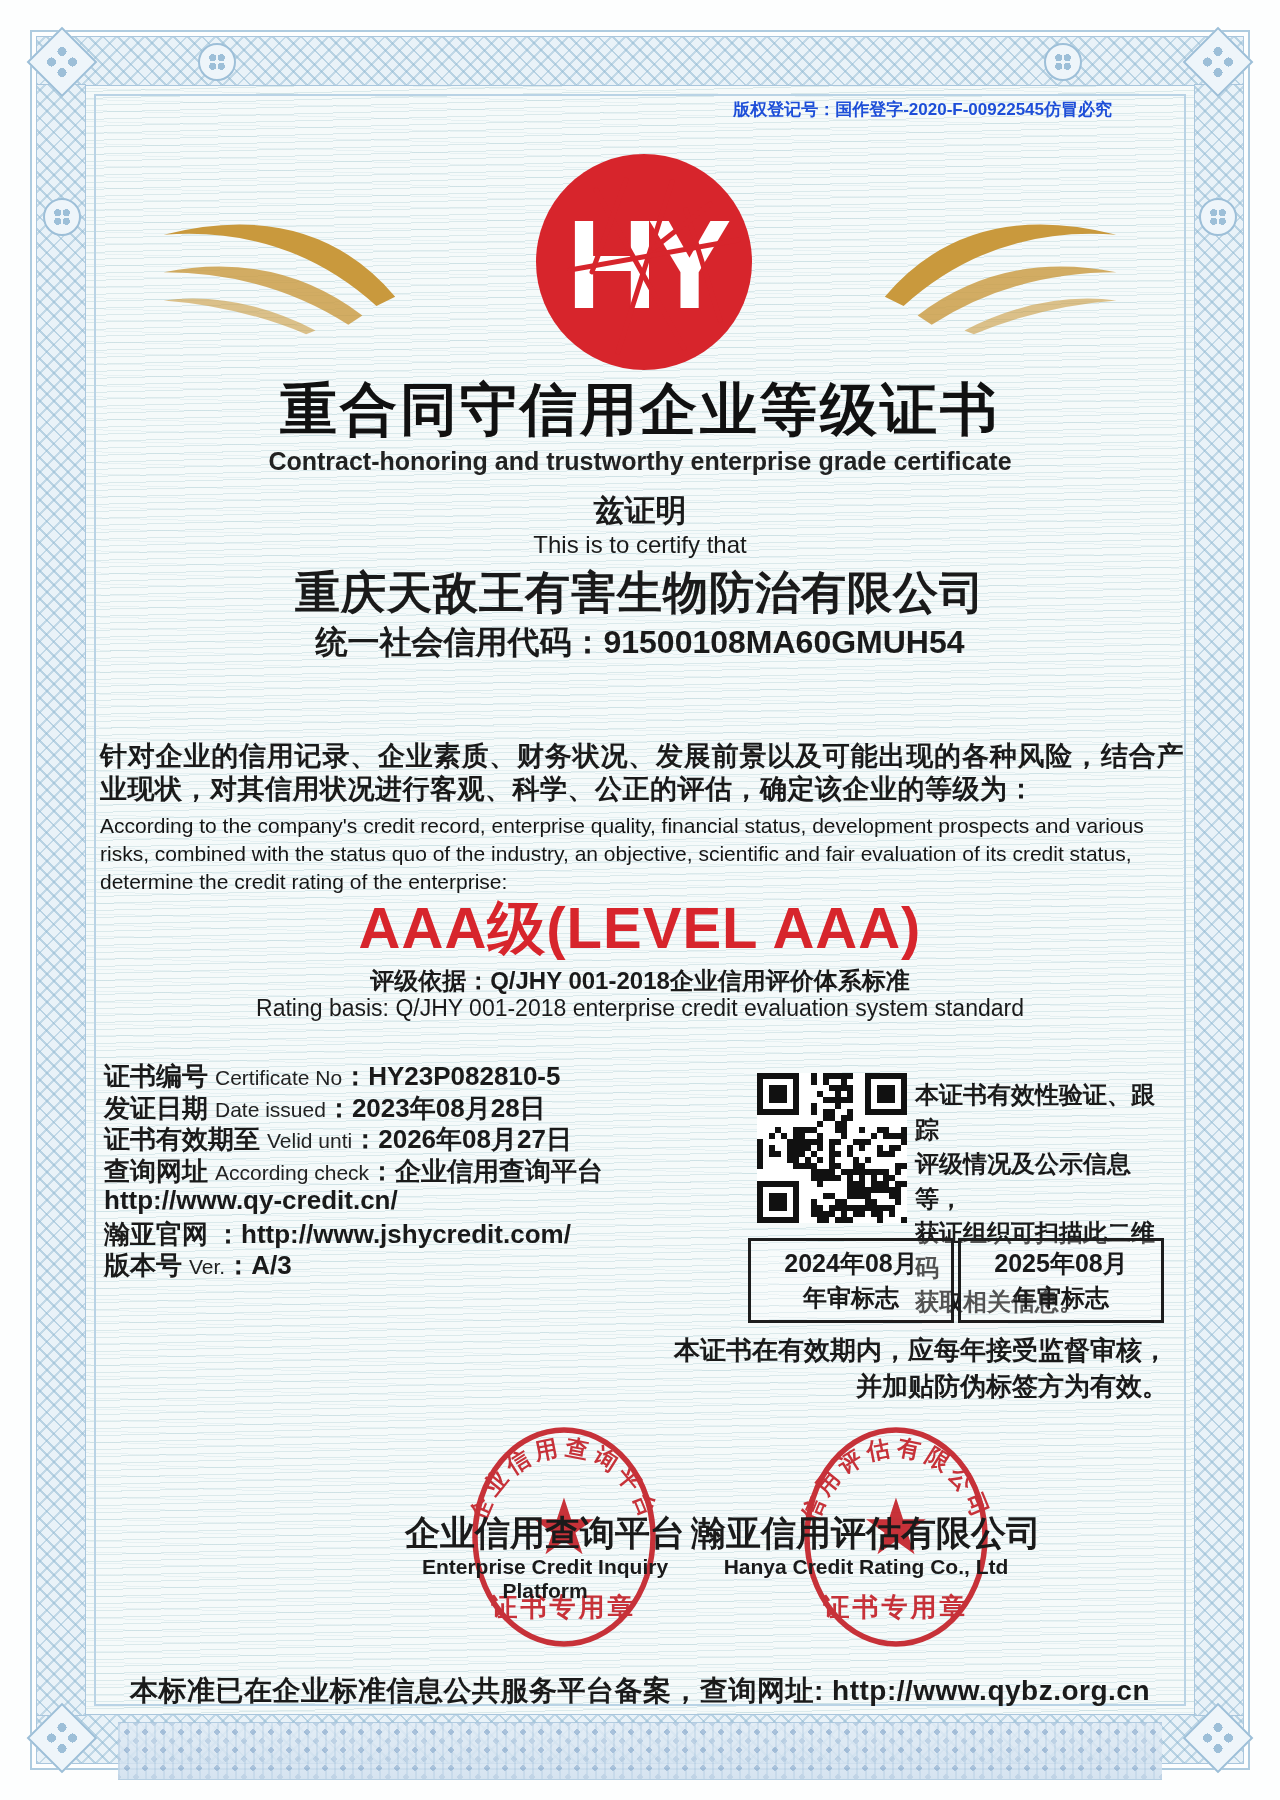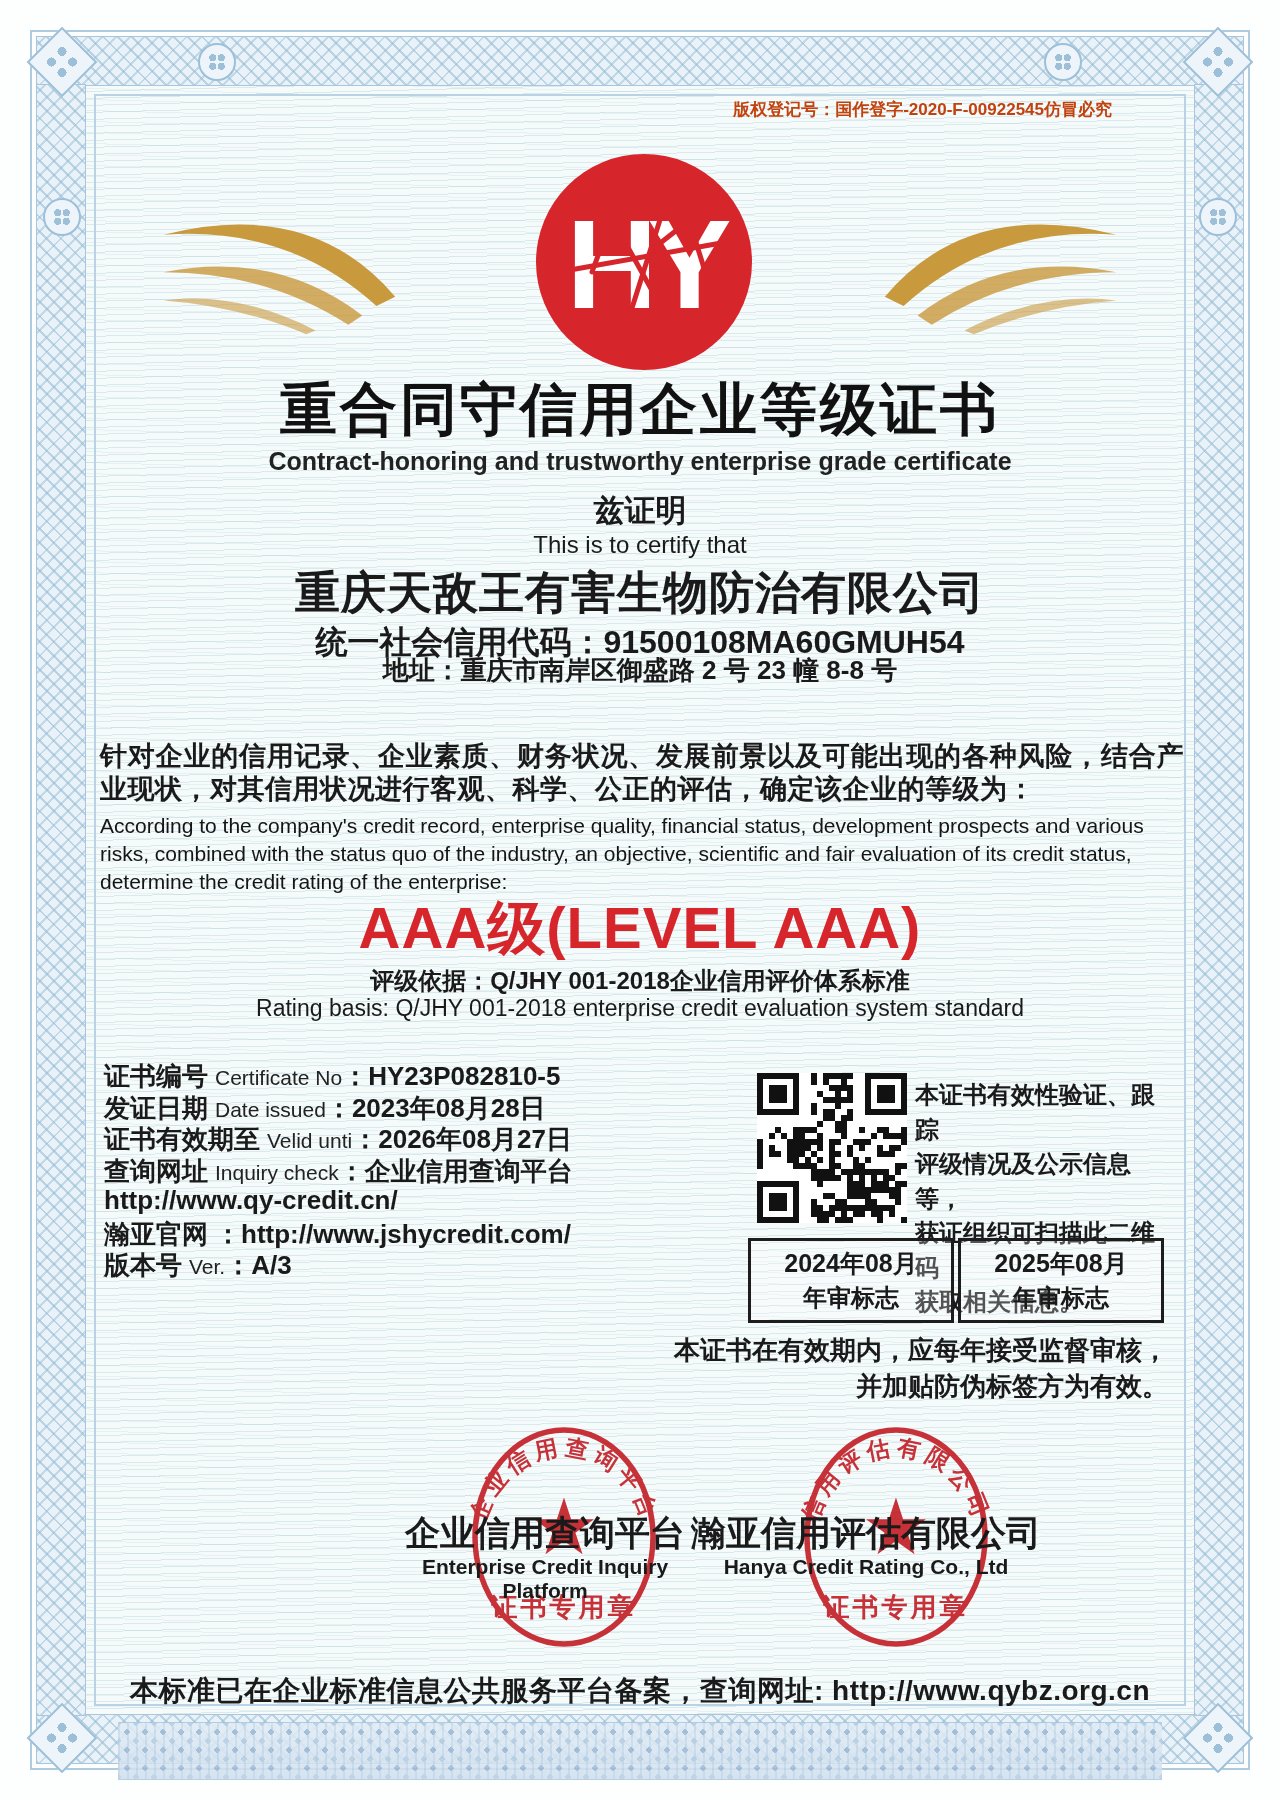--- a/index.html
+++ b/index.html
@@ -39,21 +39,21 @@
   .m-tl{left:198px;top:43px;} .m-tr{right:198px;top:43px;} .m-bl{left:43px;top:198px;} .m-br{right:43px;top:198px;}
   .bottom-strip{position:absolute;left:118px;right:118px;top:1722px;height:56px;
       border-top:1px solid #a9c6dd;border-bottom:1px solid #a9c6dd;opacity:.85;background:
       radial-gradient(circle 3px at 9px 9px, #9db9d6 90%, transparent 91%) 0 0/18px 18px,
       radial-gradient(circle 3px at 9px 9px, #b7cde2 90%, transparent 91%) 9px 9px/18px 18px,
       repeating-linear-gradient(90deg, rgba(150,185,215,.30) 0 2px, transparent 2px 9px),
       linear-gradient(#e3edf6,#cfdfee);}
   
   .abs{position:absolute;}
   .ctr{left:0;right:0;text-align:center;}
-  .copyright{top:98px;right:168px;font-size:17px;font-weight:600;color:#c2410c;}
+  .copyright{top:98px;right:168px;font-size:17px;font-weight:600;color:#1d4ed8;}
   .title-zh{top:372px;font-size:57px;font-weight:700;letter-spacing:3px;color:#111;}
   .title-en{top:447px;font-size:25px;font-weight:600;color:#222;}
   .certify-zh{top:490px;font-size:31px;font-weight:600;}
   .certify-en{top:531px;font-size:24px;}
   .company{top:563px;font-size:45px;font-weight:800;letter-spacing:1px;}
   .credit-code{top:621px;font-size:32px;font-weight:700;}
   .address{top:653px;font-size:26px;font-weight:700;}
   .para{left:100px;right:96px;top:740px;}
   .para-zh{font-size:27px;font-weight:700;line-height:33px;text-align:justify;letter-spacing:.5px;}
   .para-en{margin-top:6px;font-size:21px;line-height:28px;color:#151515;}
@@ -147,21 +147,20 @@
       </g>
     </svg>
   </div>
 
   <div class="abs ctr title-zh">重合同守信用企业等级证书</div>
   <div class="abs ctr title-en">Contract-honoring and trustworthy enterprise grade certificate</div>
   <div class="abs ctr certify-zh">兹证明</div>
   <div class="abs ctr certify-en">This is to certify that</div>
   <div class="abs ctr company">重庆天敌王有害生物防治有限公司</div>
   <div class="abs ctr credit-code">统一社会信用代码：91500108MA60GMUH54</div>
-  <div class="abs ctr address">地址：重庆市南岸区御盛路 2 号 23 幢 8-8 号</div>
 
   <div class="abs para">
     <div class="para-zh">针对企业的信用记录、企业素质、财务状况、发展前景以及可能出现的各种风险，结合产业现状，对其信用状况进行客观、科学、公正的评估，确定该企业的等级为：</div>
     <div class="para-en">According to the company's credit record, enterprise quality, financial status, development prospects and various risks, combined with the status quo of the industry, an objective, scientific and fair evaluation of its credit status, determine the credit rating of the enterprise:</div>
   </div>
 
   <div class="abs ctr rating">AAA级(LEVEL AAA)</div>
   <div class="abs ctr basis-zh">评级依据：Q/JHY 001-2018企业信用评价体系标准</div>
   <div class="abs ctr basis-en">Rating basis: Q/JHY 001-2018 enterprise credit evaluation system standard</div>
 
@@ -179,21 +178,21 @@
       <span class="dval">2023年08月28日</span>
     </div>
     <div class="drow">
       <span class="dzh">证书有效期至</span>
       <span class="den">Velid unti</span>
       <span class="dcolon">：</span>
       <span class="dval">2026年08月27日</span>
     </div>
     <div class="drow">
       <span class="dzh">查询网址</span>
-      <span class="den">Inquiry check</span>
+      <span class="den">According check</span>
       <span class="dcolon">：</span>
       <span class="dval">企业信用查询平台</span>
     </div>
     <div class="drow">
       <span class="dval">http://www.qy-credit.cn/</span>
     </div>
     <div class="drow">
       <span class="dzh">瀚亚官网</span>
       <span class="dcolon">：</span>
       <span class="dval">http://www.jshycredit.com/</span>

